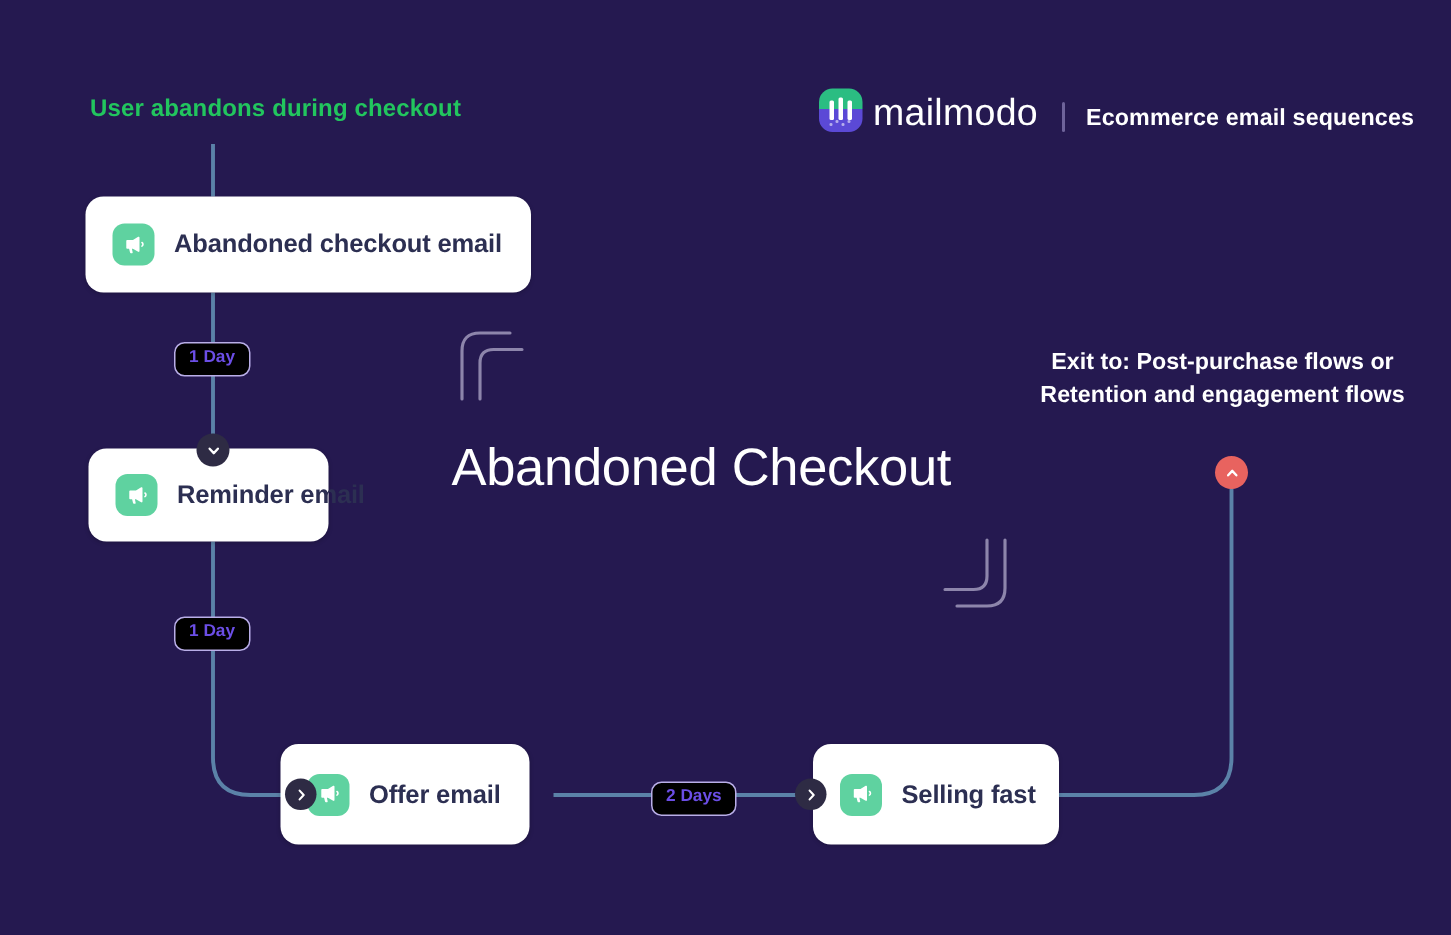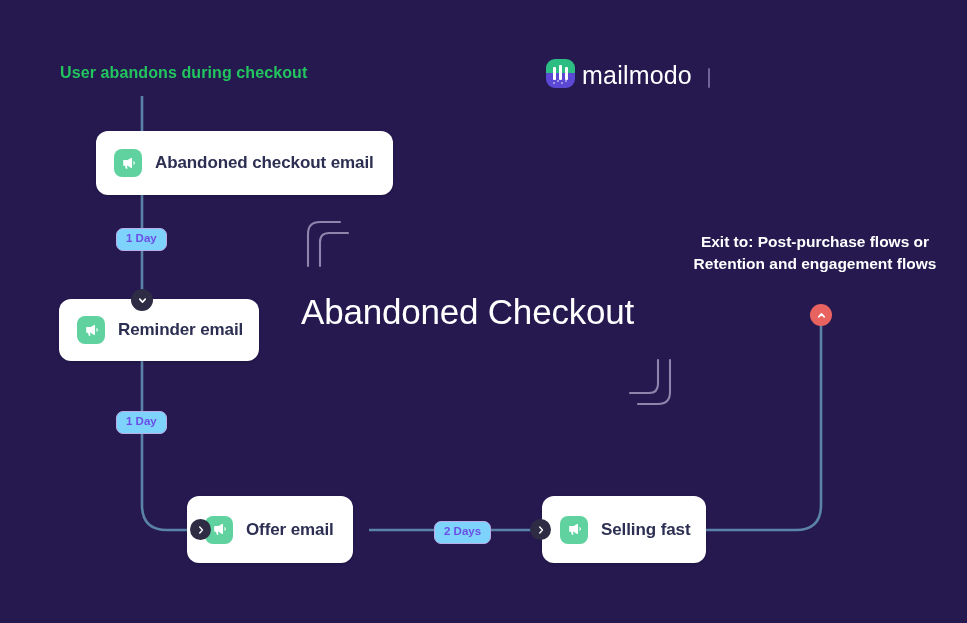--- a/index.html
+++ b/index.html
@@ -146,29 +146,29 @@
   .node-label {
     margin-left: 13px;
     margin-right: 20px;
     color: #2c2f52;
     font-size: 17px;
     font-weight: bold;
     white-space: nowrap;
     letter-spacing: -.1px;
   }
 
-  #node-abandoned { left: 57px;  top: 131px; width: 297px; height: 64px; margin-left: 39px; }
-  #node-reminder  { left: 59px;  top: 299px; width: 200px; height: 62px; }
+  #node-abandoned { left: 57px;  top: 131px; width: 297px; height: 64px; }
+  #node-reminder  { left: 59px;  top: 299px; width: 160px; height: 62px; }
   #node-offer     { left: 187px; top: 496px; width: 166px; height: 67px; }
   #node-selling   { left: 542px; top: 496px; width: 164px; height: 67px; }
 
   
   .delay {
     position: absolute;
-    background: #7dd3fc;
+    background: #000000;
     border: 1px solid #b9aee8;
     border-radius: 7px;
     color: #6b4ee6;
     font-size: 11.5px;
     font-weight: bold;
     padding: 4px 9px 5px;
     line-height: 1;
     white-space: nowrap;
   }
   #delay-1 { left: 116px; top: 228px; }
@@ -231,20 +231,21 @@
       <span class="bar b3"></span>
       <span class="dots">
           <i></i>
           <i></i>
           <i></i>
           <i></i>
         </span>
     </div>
     <div class="brand-word">mailmodo</div>
     <div class="brand-sep"></div>
+    <div class="brand-tagline">Ecommerce email sequences</div>
   </div>
 
   <div class="trigger-label">User abandons during checkout</div>
   <div class="flow-title">Abandoned Checkout</div>
   <div class="exit-label">Exit to: Post-purchase flows or Retention and engagement flows</div>
 
   <div class="node" id="node-abandoned">
     <span class="node-icon">
       <svg width="15" height="15" viewBox="0 0 24 24" fill="#ffffff">
         <path d="M3.5 9.2v5.6c0 .5.4.9.9.9h2.1l1 4.1c.1.4.5.7.9.7h1c.6 0 1-.5.9-1.1l-.8-3.7h1.1l5.6 3.3c.6.4 1.4-.1 1.4-.8V3.8c0-.7-.8-1.2-1.4-.8L10.6 6.3H4.4c-.5 0-.9.4-.9.9z"></path>

